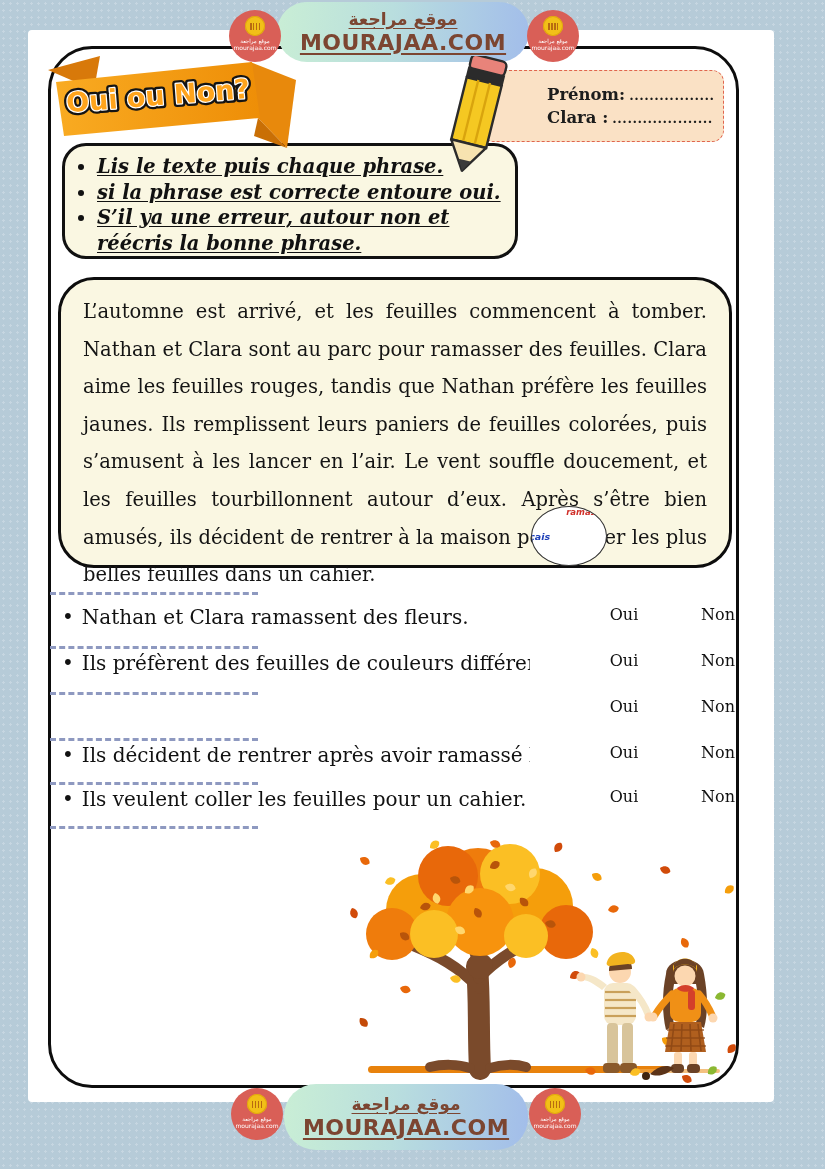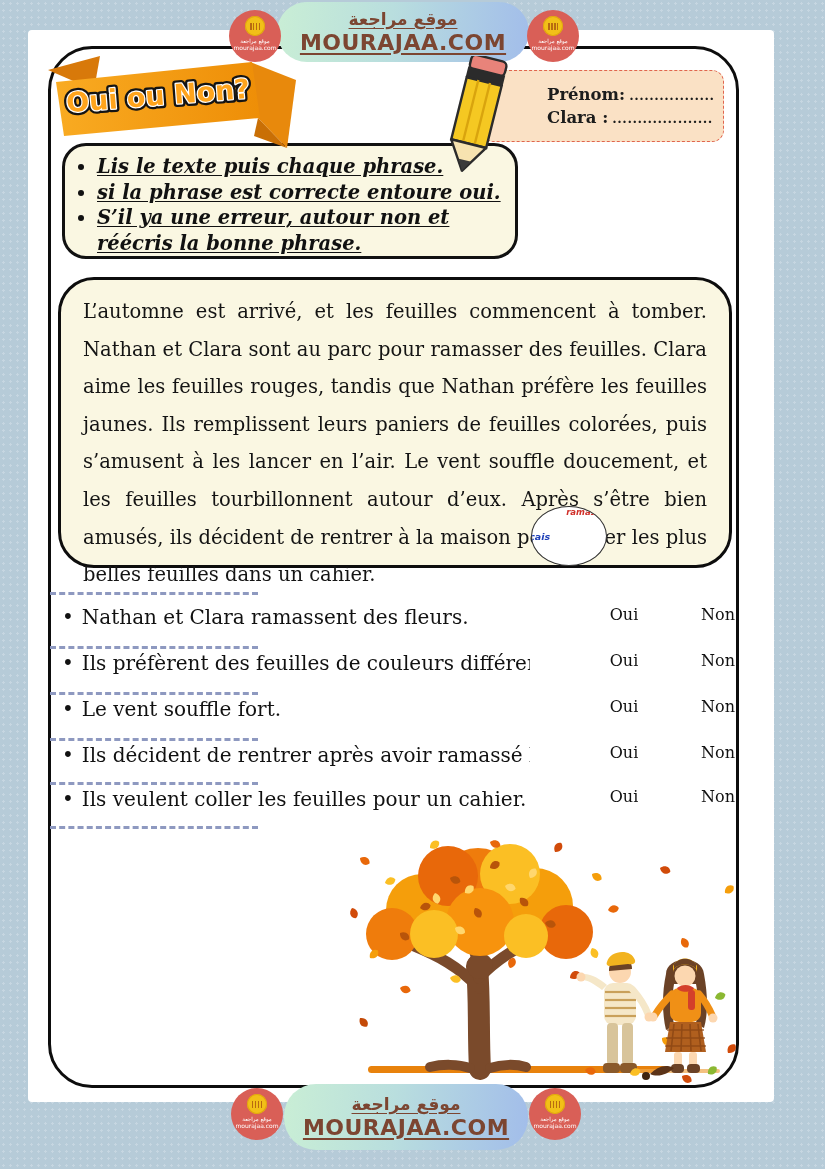--- a/index.html
+++ b/index.html
@@ -162,21 +162,20 @@
     <span class="opt non">Non</span>
   </div>
   <div class="dash" style="top:646px;"></div>
   <div class="qrow" style="top:651px;">
     <div class="qtext"><span class="bullet">•</span><span>Ils préfèrent des feuilles de couleurs différentes.</span></div>
     <span class="opt oui">Oui</span>
     <span class="opt non">Non</span>
   </div>
   <div class="dash" style="top:692px;"></div>
   <div class="qrow" style="top:697px;">
-    <div class="qtext"><span class="bullet">•</span><span>Le vent souffle fort.</span></div>
     <span class="opt oui">Oui</span>
     <span class="opt non">Non</span>
   </div>
   <div class="dash" style="top:738px;"></div>
   <div class="qrow" style="top:743px;">
     <div class="qtext"><span class="bullet">•</span><span>Ils décident de rentrer après avoir ramassé les feuilles</span></div>
     <span class="opt oui">Oui</span>
     <span class="opt non">Non</span>
   </div>
   <div class="dash" style="top:782px;"></div>

